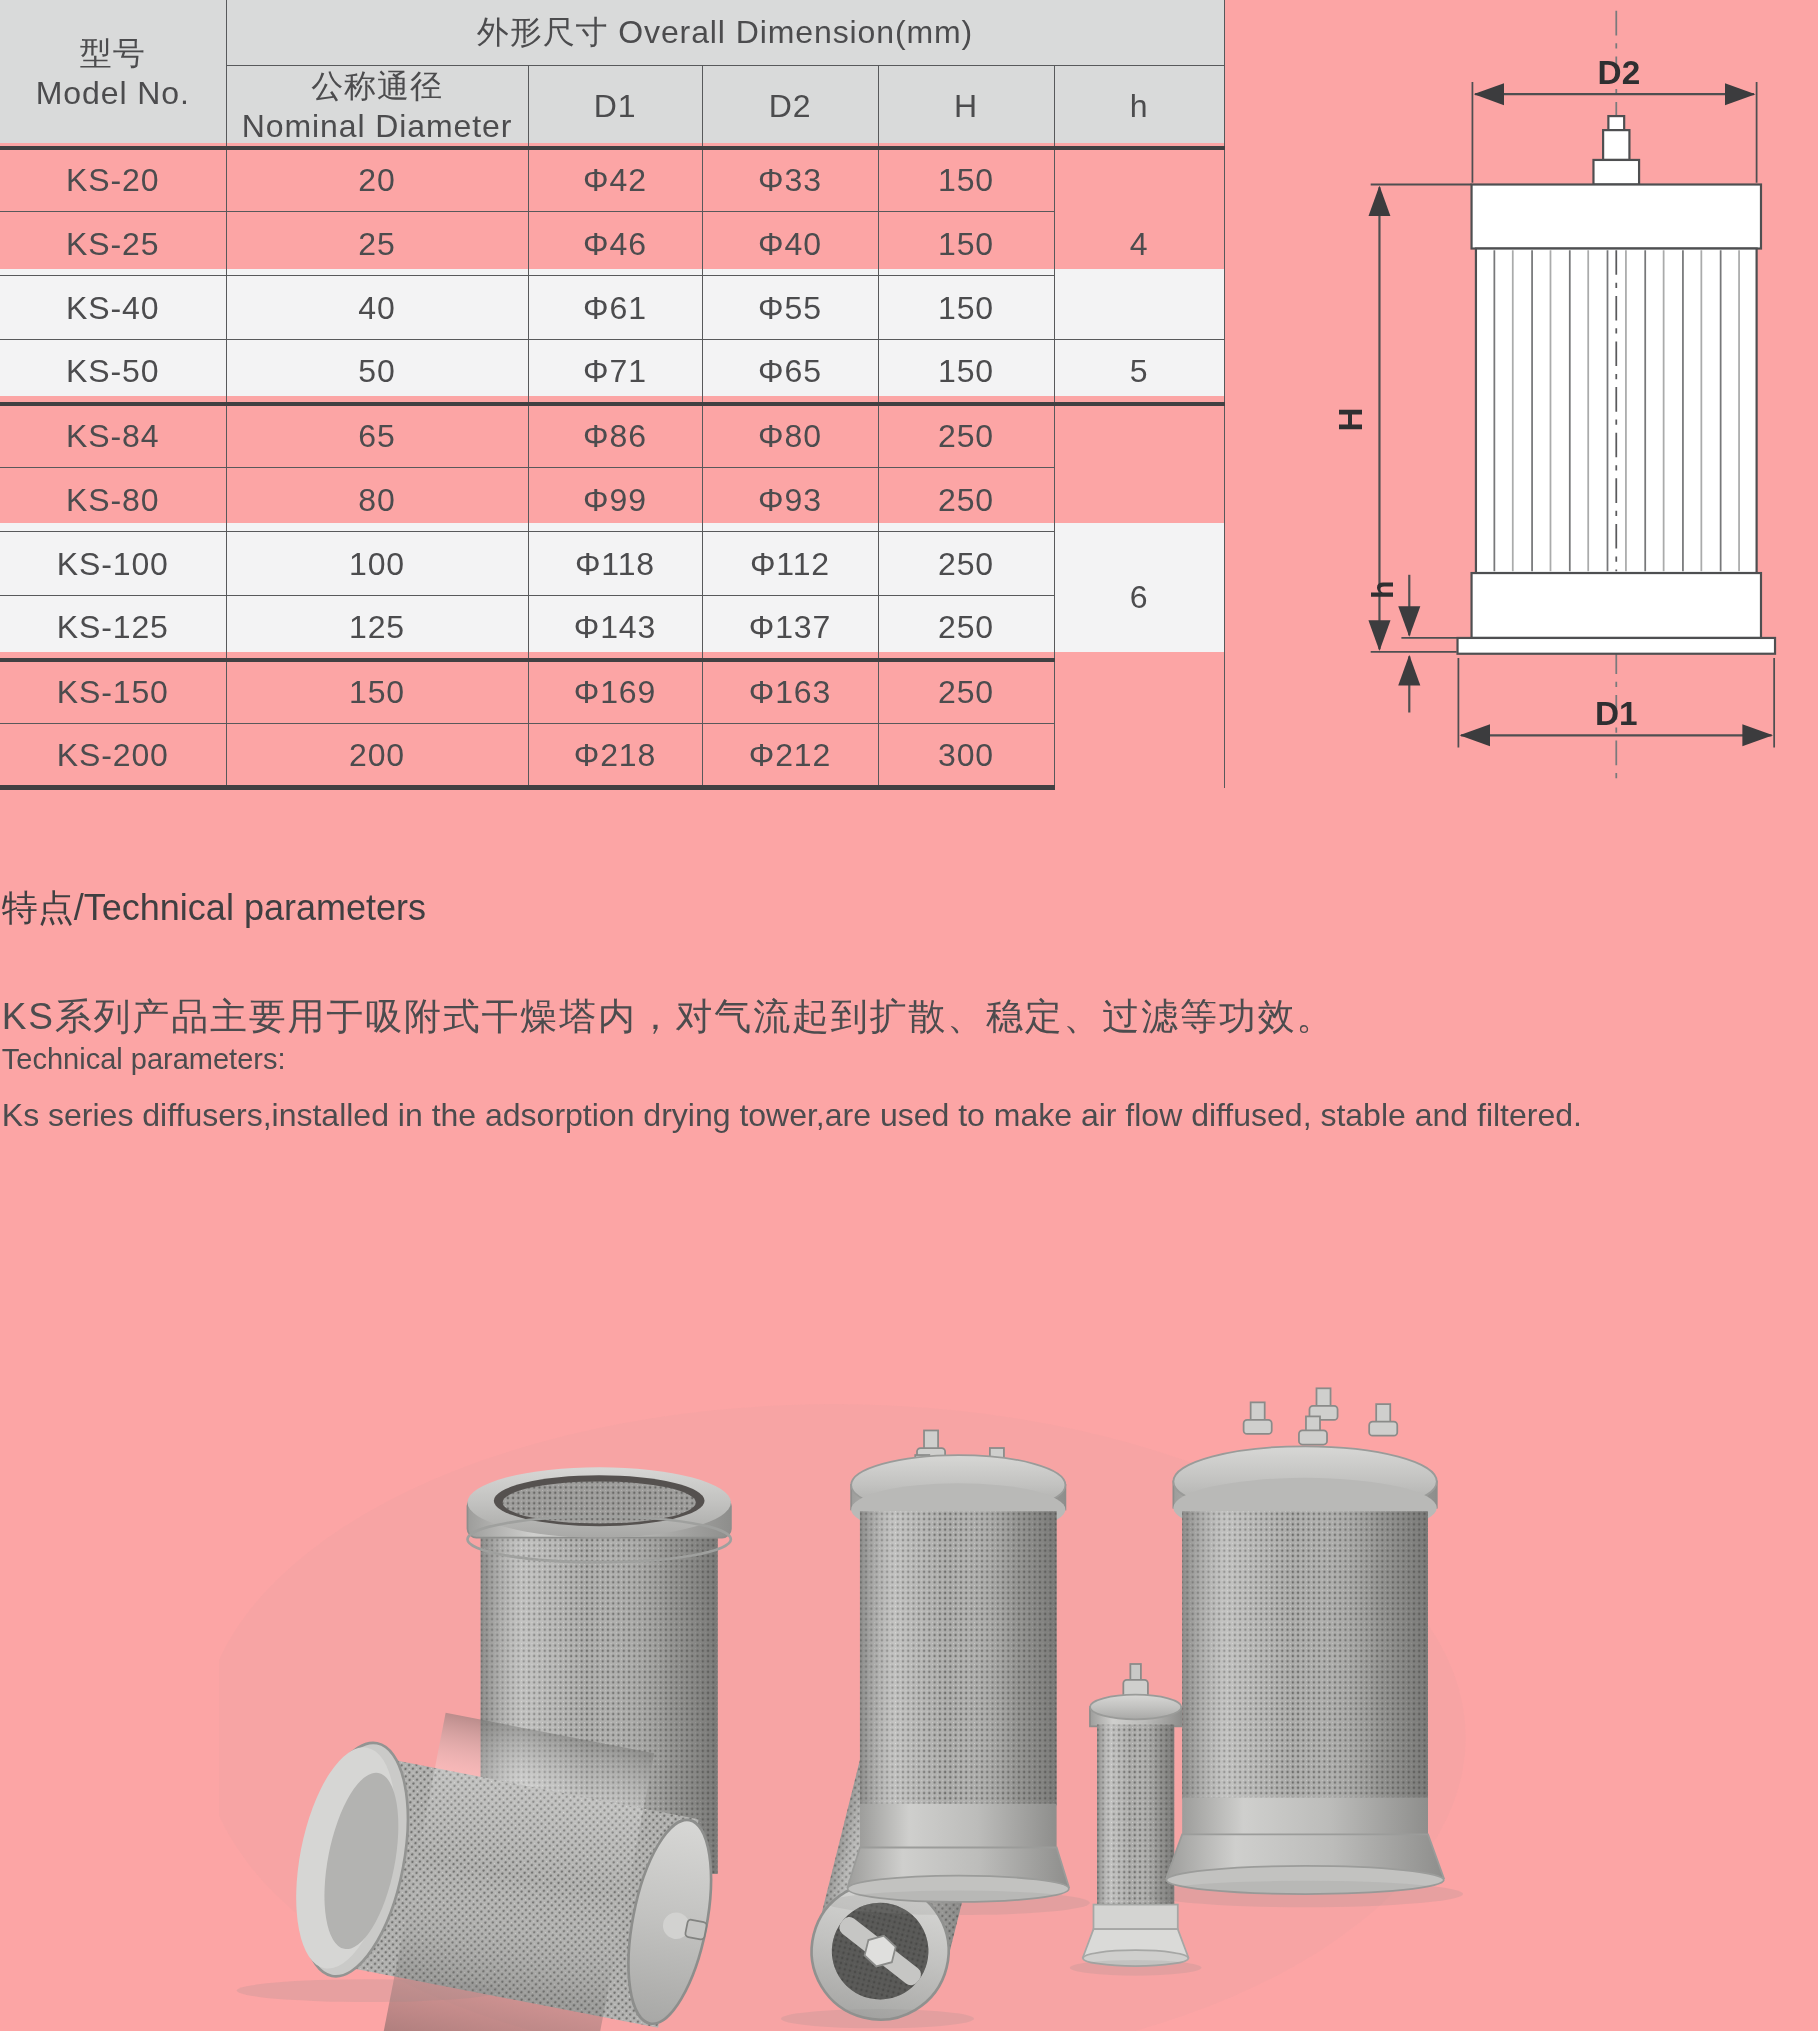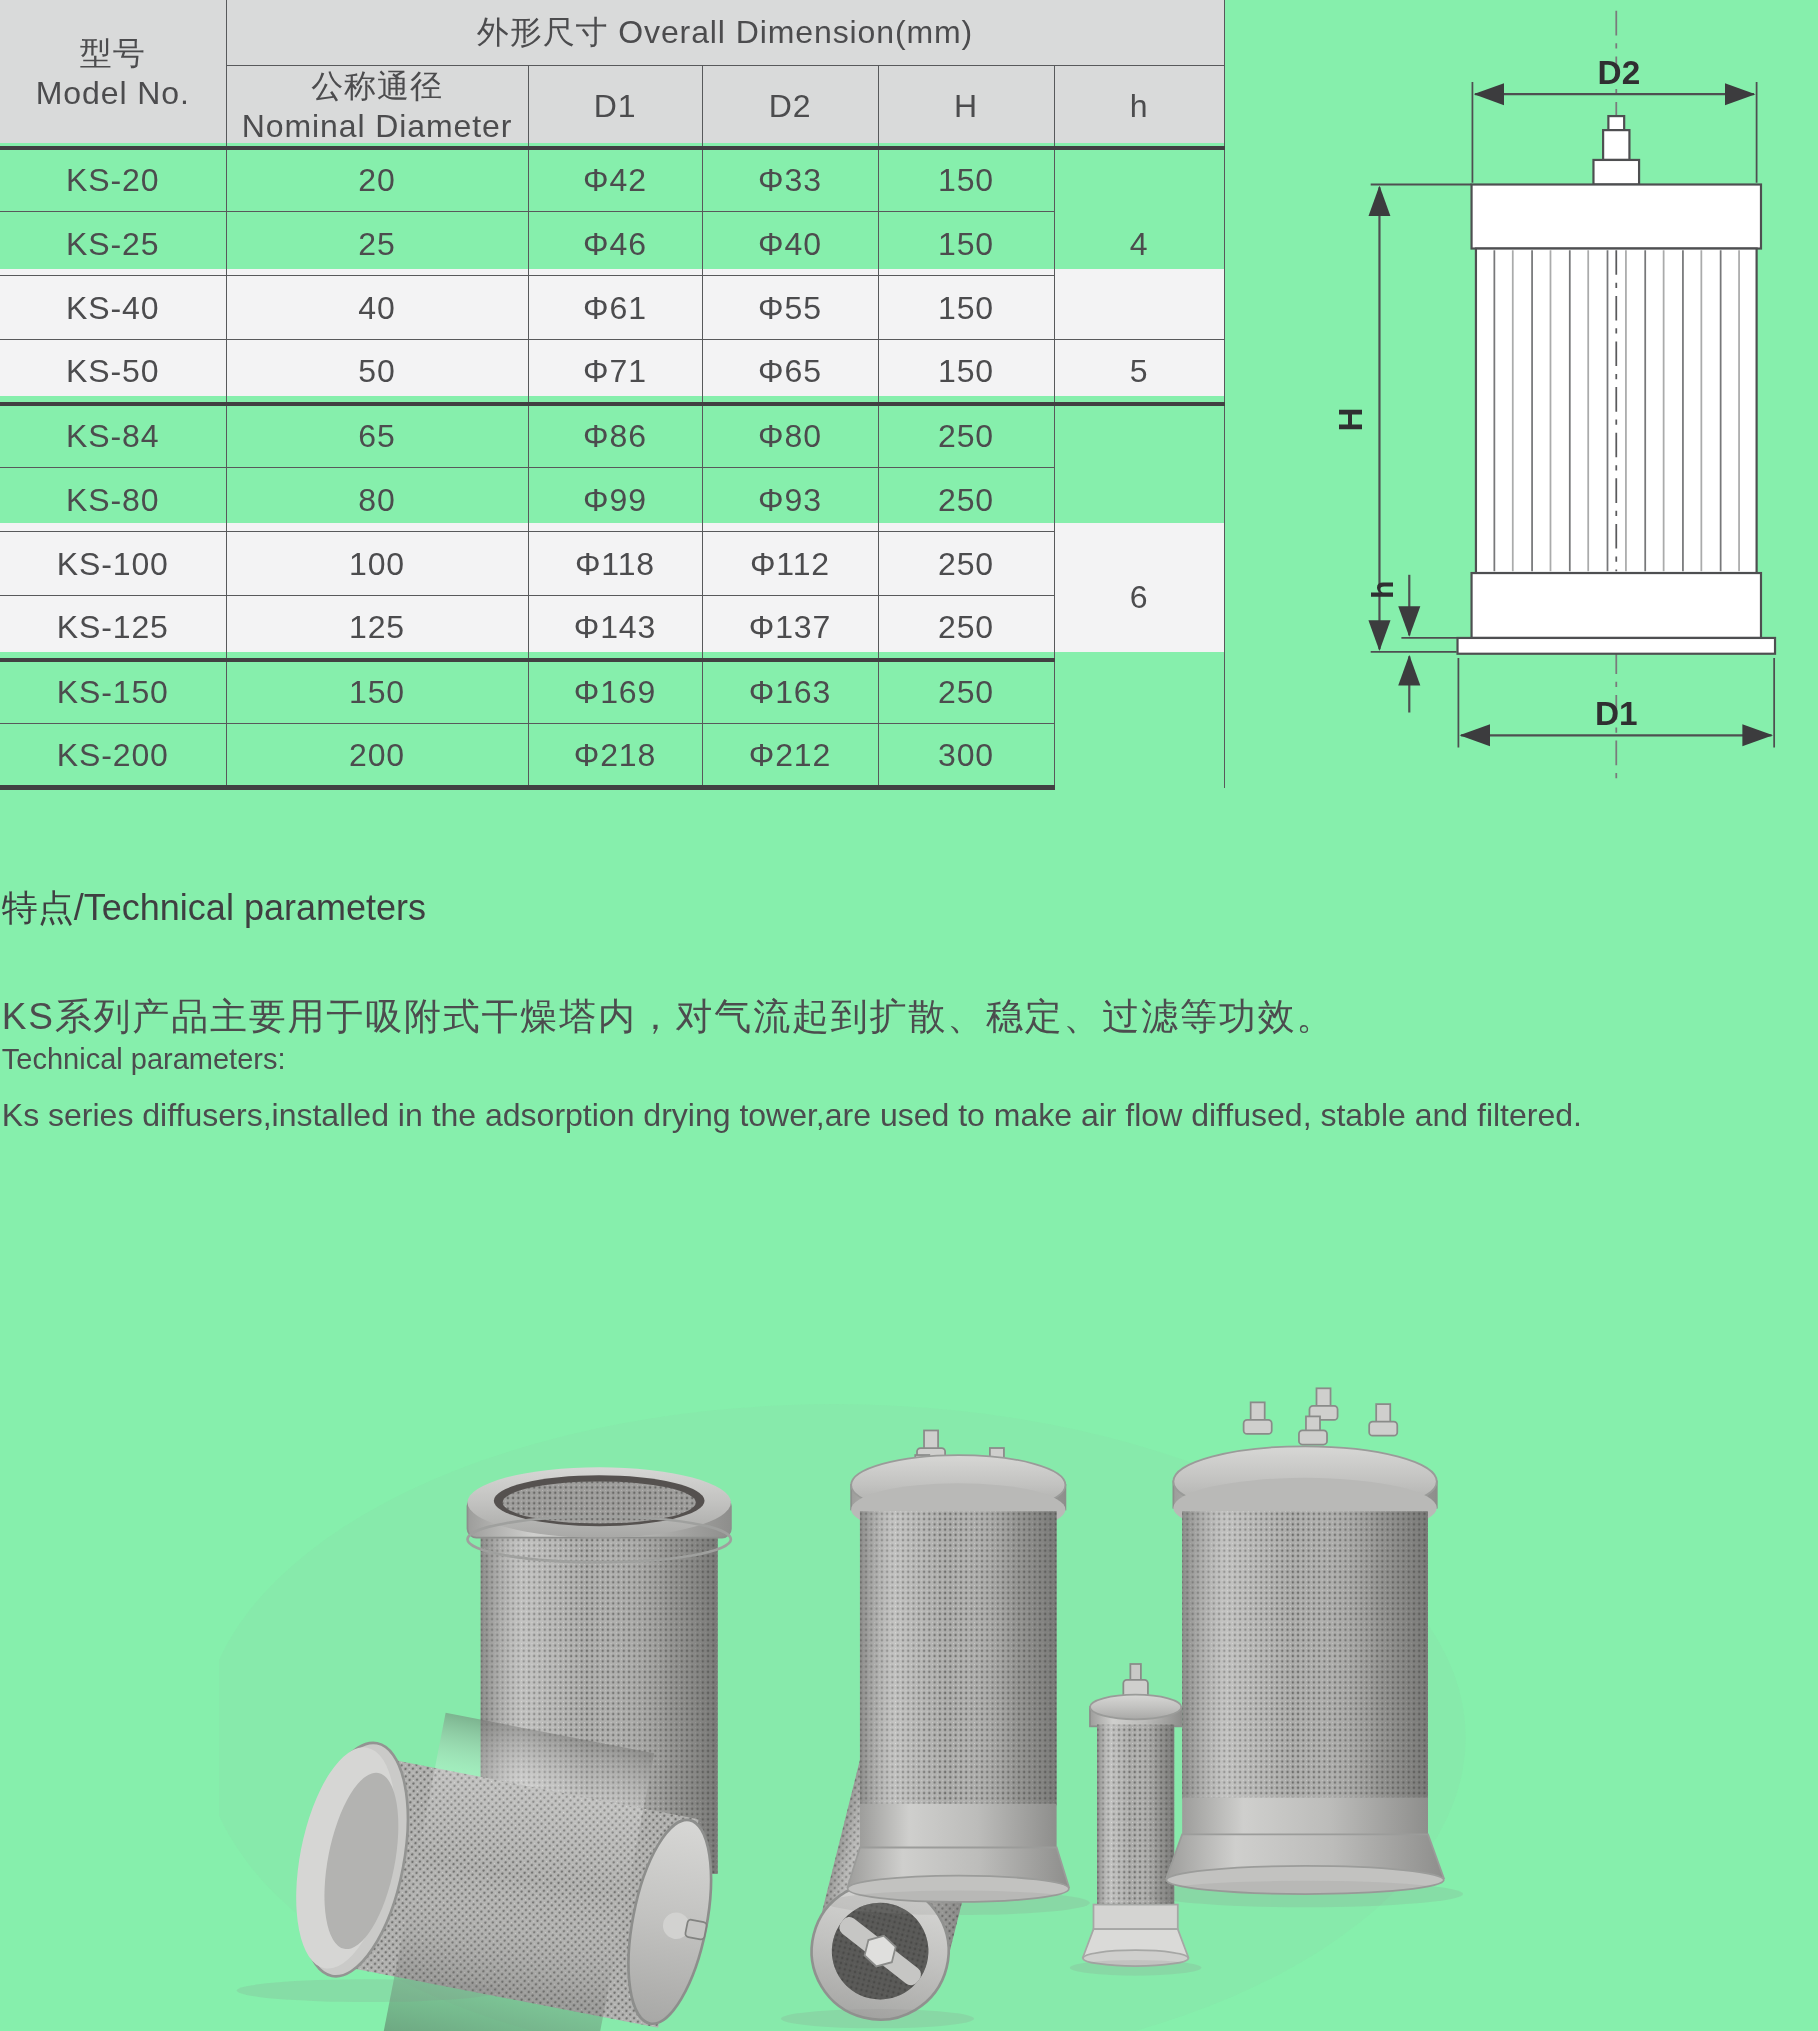--- a/index.html
+++ b/index.html
@@ -4,21 +4,21 @@
 <style>
   :root{
     --thin:#58595b;
     --thick:#414042;
     --text:#4c4c4e;
     --header-bg:#d9dada;
     --band-bg:#f3f3f4;
   }
   html,body{margin:0;padding:0;background:#fff;}
   body{font-family:"Liberation Sans","DejaVu Sans",sans-serif;color:var(--text);}
-  #page{position:relative;width:1819px;height:2031px;background:#86efac;overflow:hidden;}
+  #page{position:relative;width:1819px;height:2031px;background:#fca5a5;overflow:hidden;}
 
   
   .table-wrap{position:absolute;left:0;top:0;width:1224px;height:783px;}
   .band{position:absolute;left:0;width:1224px;z-index:0;}
   .band.header{top:0;height:143px;background:var(--header-bg);}
   .band.b1{top:269px;height:127px;background:var(--band-bg);}
   .band.b2{top:523px;height:129px;background:var(--band-bg);}
   table.spec{position:relative;z-index:1;border-collapse:collapse;table-layout:fixed;width:1224px;background:transparent;}
   table.spec th,table.spec td{
     padding:0;text-align:center;vertical-align:middle;

